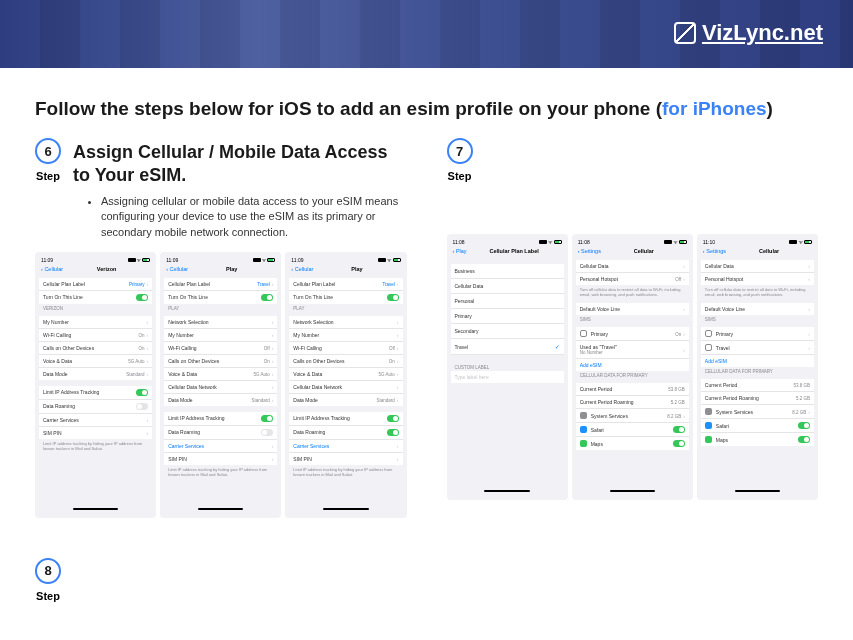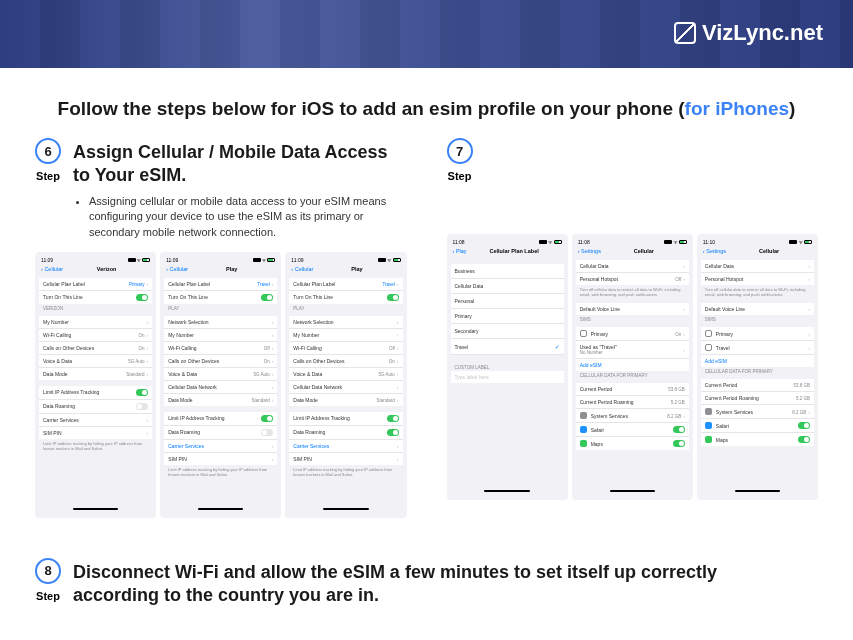--- a/index.html
+++ b/index.html
@@ -11,44 +11,44 @@
     overflow: hidden;
   }
   .banner::before {
     content: ""; position: absolute; inset:0;
     background: repeating-linear-gradient(90deg, rgba(255,255,255,0.05) 0 40px, rgba(0,0,0,0.05) 40px 80px);
     mix-blend-mode: overlay;
   }
   .logo {
     position: absolute; right: 30px; top: 20px;
     color: #fff; font-weight: 700; font-size: 22px;
-    display: flex; align-items: center; gap:6px;
+    display: flex; align-items: center; gap:6px;text-decoration:underline;
   }
   .logo-mark {
     width: 22px; height: 22px; border: 2px solid #fff; border-radius: 4px;
     background: linear-gradient(135deg, transparent 45%, #fff 45% 55%, transparent 55%);
   }
   .content { padding: 30px 35px 40px 35px; }
-  .title { font-size: 19px; font-weight: 700; color: #1a1a1a; margin-bottom: 18px; text-align:center;}
+  .title { font-size: 19px; font-weight: 700; color: #1a1a1a; margin-bottom: 18px; }
   .title a { color: #3b82f6; text-decoration: none; }
   .steps { display: flex; gap: 40px; align-items: flex-start; }
   .col { }
   .col-left { flex: 1 1 50%; }
   .col-right { flex: 1 1 50%; }
   .step-head { display: flex; gap: 12px; align-items: flex-start; margin-bottom: 10px; }
   .step-badge {
     width: 26px; height: 26px; border:2px solid #3b82f6; border-radius: 50%;
     display:flex; align-items:center; justify-content:center;
     font-size: 13px; font-weight: 700; color:#1a1a1a; flex-shrink:0;
   }
   .step-label { font-size: 11px; font-weight: 700; margin-top:4px; text-align:center; width:26px;}
   .step-badge-wrap { display:flex; flex-direction:column; align-items:center; gap:2px;}
   .step-title { font-size: 18px; font-weight: 700; color:#1a1a1a; line-height:1.3; margin-top:3px;}
   .step-desc { font-size: 11px; color:#333; line-height:1.4; margin-top:6px; padding-left: 12px;}
-  .step-desc li { margin-left: 4px; }
+  .step-desc li { margin-left: 16px; }
   .screens { display:flex; gap:4px; margin-top:12px; }
   .screen {
     flex:1; background:#f2f2f6; border-radius:4px; padding:4px 4px 8px 4px;
     font-size:5px; color:#333; overflow:hidden; height:266px;
     display:flex; flex-direction:column;
   }
   .sbar { display:flex; justify-content:space-between; font-size:5px; color:#000; padding:1px 2px;}
   .sbar .sigs { display:flex; gap:1px; align-items:center;}
   .sigbar { display:inline-block; width:8px; height:4px; background:#000; border-radius:1px;}
   .wifi { font-size:5px;}
@@ -559,15 +559,14 @@
         </div>
       </div>
     </div>
   </div>
 
   <div class="step8">
     <div class="step-badge-wrap">
       <div class="step-badge">8</div>
       <div class="step-label">Step</div>
     </div>
-    <div class="step-title" style="max-width:700px">Disconnect Wi-Fi and allow the eSIM a few minutes to set itself up correctly according to the country you are in.</div>
   </div>
 </div>
 
 </body></html>

